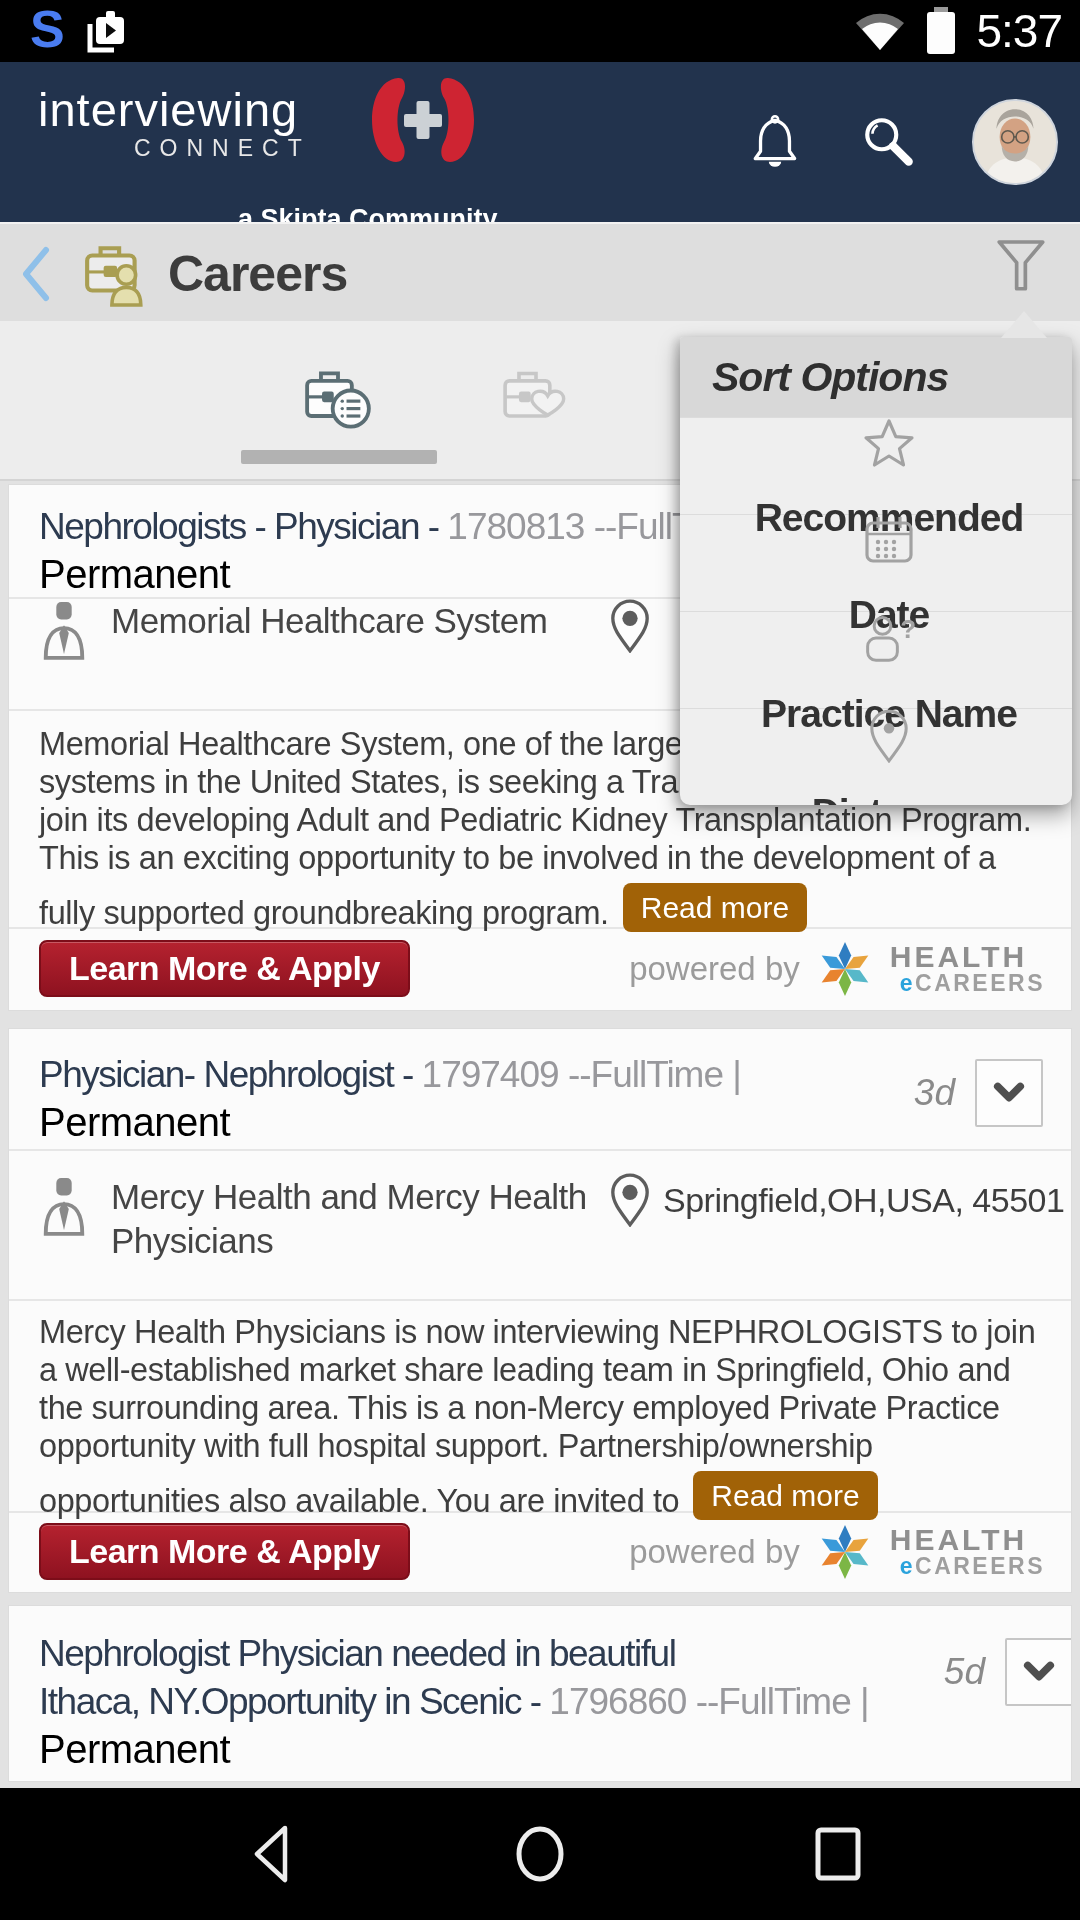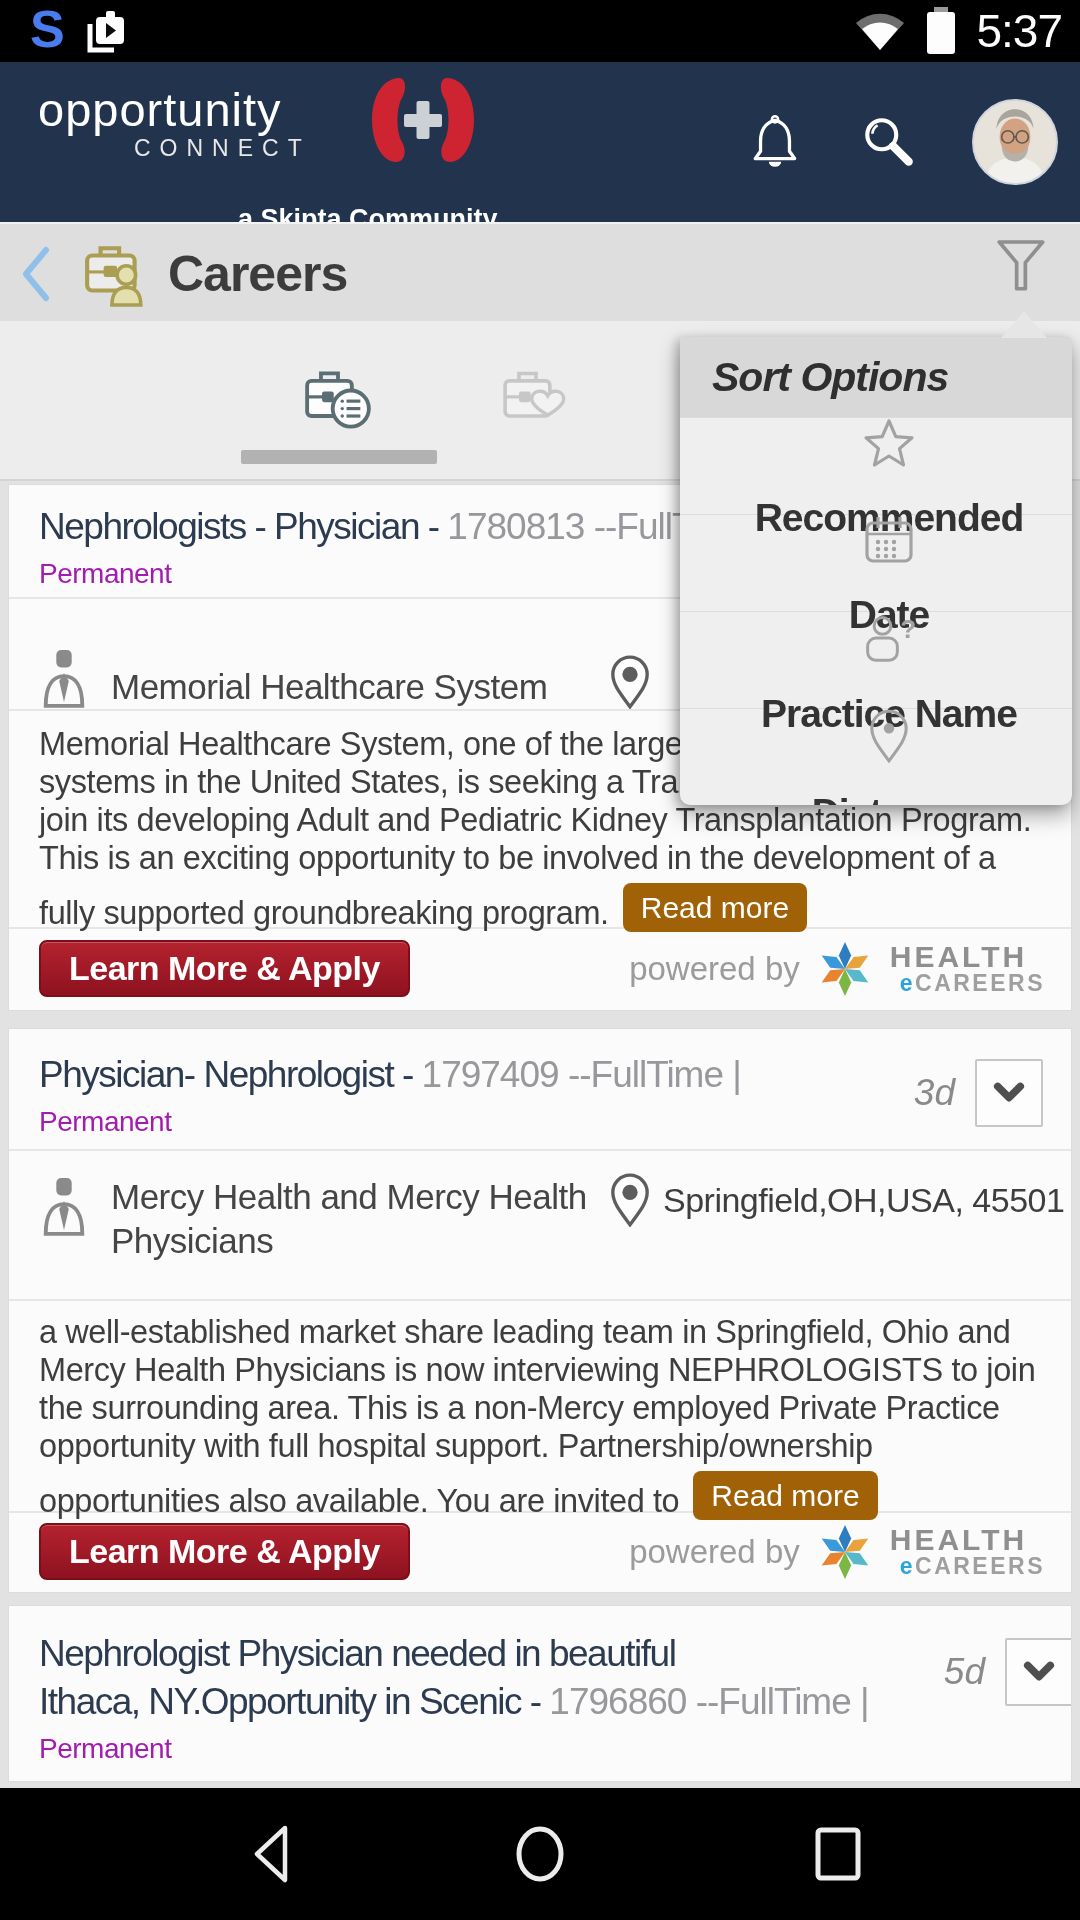--- a/index.html
+++ b/index.html
@@ -40,22 +40,22 @@
   .tab2{left:437px;}
   .tab-underline{position:absolute;left:241px;top:129px;width:196px;height:14px;background:#b2b2b2;border-radius:2px;}
 
   
   .card{position:absolute;left:8px;width:1064px;background:#fbfbfb;border:1px solid #dcdcdc;box-sizing:border-box;overflow:hidden;}
   .sec{box-sizing:border-box;padding-left:30px;padding-right:24px;}
   .hairline{border-bottom:2px solid #e6e6e6;}
   .titleline{white-space:nowrap;overflow:hidden;font-size:37px;letter-spacing:-1.5px;line-height:48px;}
   .t-bold{font-weight:400;color:#2d3b50;}
   .t-meta{font-weight:400;color:#98989c;letter-spacing:-1px;}
-  .contract{font-size:28px;color:#a21caf;letter-spacing:-0.5px;line-height:46px;}
-  .company-row{position:relative;display:flex;align-items:flex-end;gap:22px;}
+  .contract{font-size:40px;color:#000000;letter-spacing:-0.5px;line-height:46px;}
+  .company-row{position:relative;display:flex;align-items:flex-start;gap:22px;}
   .company-name{font-size:35px;color:#454545;letter-spacing:-0.5px;line-height:44px;}
   .location{position:absolute;left:600px;display:flex;align-items:center;gap:12px;}
   .loc-text{font-size:34px;color:#3e3e3e;letter-spacing:-0.5px;white-space:nowrap;}
   .desc{box-sizing:border-box;}
   .desc-line{font-size:32.5px;color:#3e3e3e;letter-spacing:-0.4px;line-height:38px;white-space:nowrap;}
   .desc-last{display:flex;align-items:flex-end;gap:14px;margin-top:6px;}
   .readmore{display:inline-block;background:#a16207;color:#fff;font-size:30px;border:none;
     border-radius:8px;padding:8px 18px;line-height:1.1;font-family:"Liberation Sans",sans-serif;}
   .card-foot{display:flex;align-items:center;}
   .apply-btn{margin-left:30px;height:57px;padding:0 28px;border-radius:8px;color:#fff;font-size:34px;font-weight:700;
@@ -111,21 +111,21 @@
       <svg width="30" height="48" viewBox="0 0 30 48">
         <rect x="8" y="0" width="14" height="7" fill="#9a9a9a"></rect>
         <rect x="1" y="5" width="28" height="42" rx="3" fill="#fdfdfd"></rect>
       </svg>
       <span class="sb-time">5:37</span>
     </div>
   </div>
 
   <div class="appheader">
     <div class="logo">
-      <div class="logo-name">opportunity</div>
+      <div class="logo-name">interviewing</div>
       <div class="logo-sub">CONNECT</div>
       <svg class="kidneys" viewBox="0 0 110 96">
         <path d="M30 6 C12 8 4 28 4 48 C4 70 14 90 28 90 C37 90 39 79 34 70 C28 60 28 36 34 26 C39 17 38 5 30 6 Z" fill="#ce2432"></path>
         <g transform="translate(110,0) scale(-1,1)">
           <path d="M30 6 C12 8 4 28 4 48 C4 70 14 90 28 90 C37 90 39 79 34 70 C28 60 28 36 34 26 C39 17 38 5 30 6 Z" fill="#ce2432"></path>
         </g>
         <rect x="36" y="42" width="38" height="13" rx="2" fill="#ccd1d5"></rect>
         <rect x="48.5" y="29" width="13" height="38" rx="2" fill="#ccd1d5"></rect>
       </svg>
       <div class="logo-tagline">a Skipta Community</div>
@@ -292,22 +292,22 @@
       </span>
       <span class="location" style="top:22px;">
         <svg width="42" height="54" viewBox="0 0 44 56">
           <path d="M22 54 C10 38 4 30 4 20 a18 18 0 0 1 36 0 c0 10 -6 18 -18 34 Z" fill="#fdfdfd" stroke="#5d5d5d" stroke-width="3.5"></path>
           <circle cx="22" cy="20" r="8" fill="#5d5d5d"></circle>
         </svg>
         <span class="loc-text">Springfield,OH,USA, 45501</span>
       </span>
     </div>
     <div class="sec hairline desc" style="height:212px;padding-top:12px;">
+      <div class="desc-line">Mercy Health Physicians is now interviewing NEPHROLOGISTS to join</div>
       <div class="desc-line">a well-established market share leading team in Springfield, Ohio and</div>
-      <div class="desc-line">Mercy Health Physicians is now interviewing NEPHROLOGISTS to join</div>
       <div class="desc-line">the surrounding area. This is a non-Mercy employed Private Practice</div>
       <div class="desc-line">opportunity with full hospital support. Partnership/ownership</div>
       <div class="desc-last">
         <span class="desc-line">opportunities also available. You are invited to</span>
         <button class="readmore">Read more</button>
       </div>
     </div>
     <div class="card-foot" style="height:77px;">
       <button class="apply-btn">Learn More &amp; Apply</button>
       <div class="powered">

